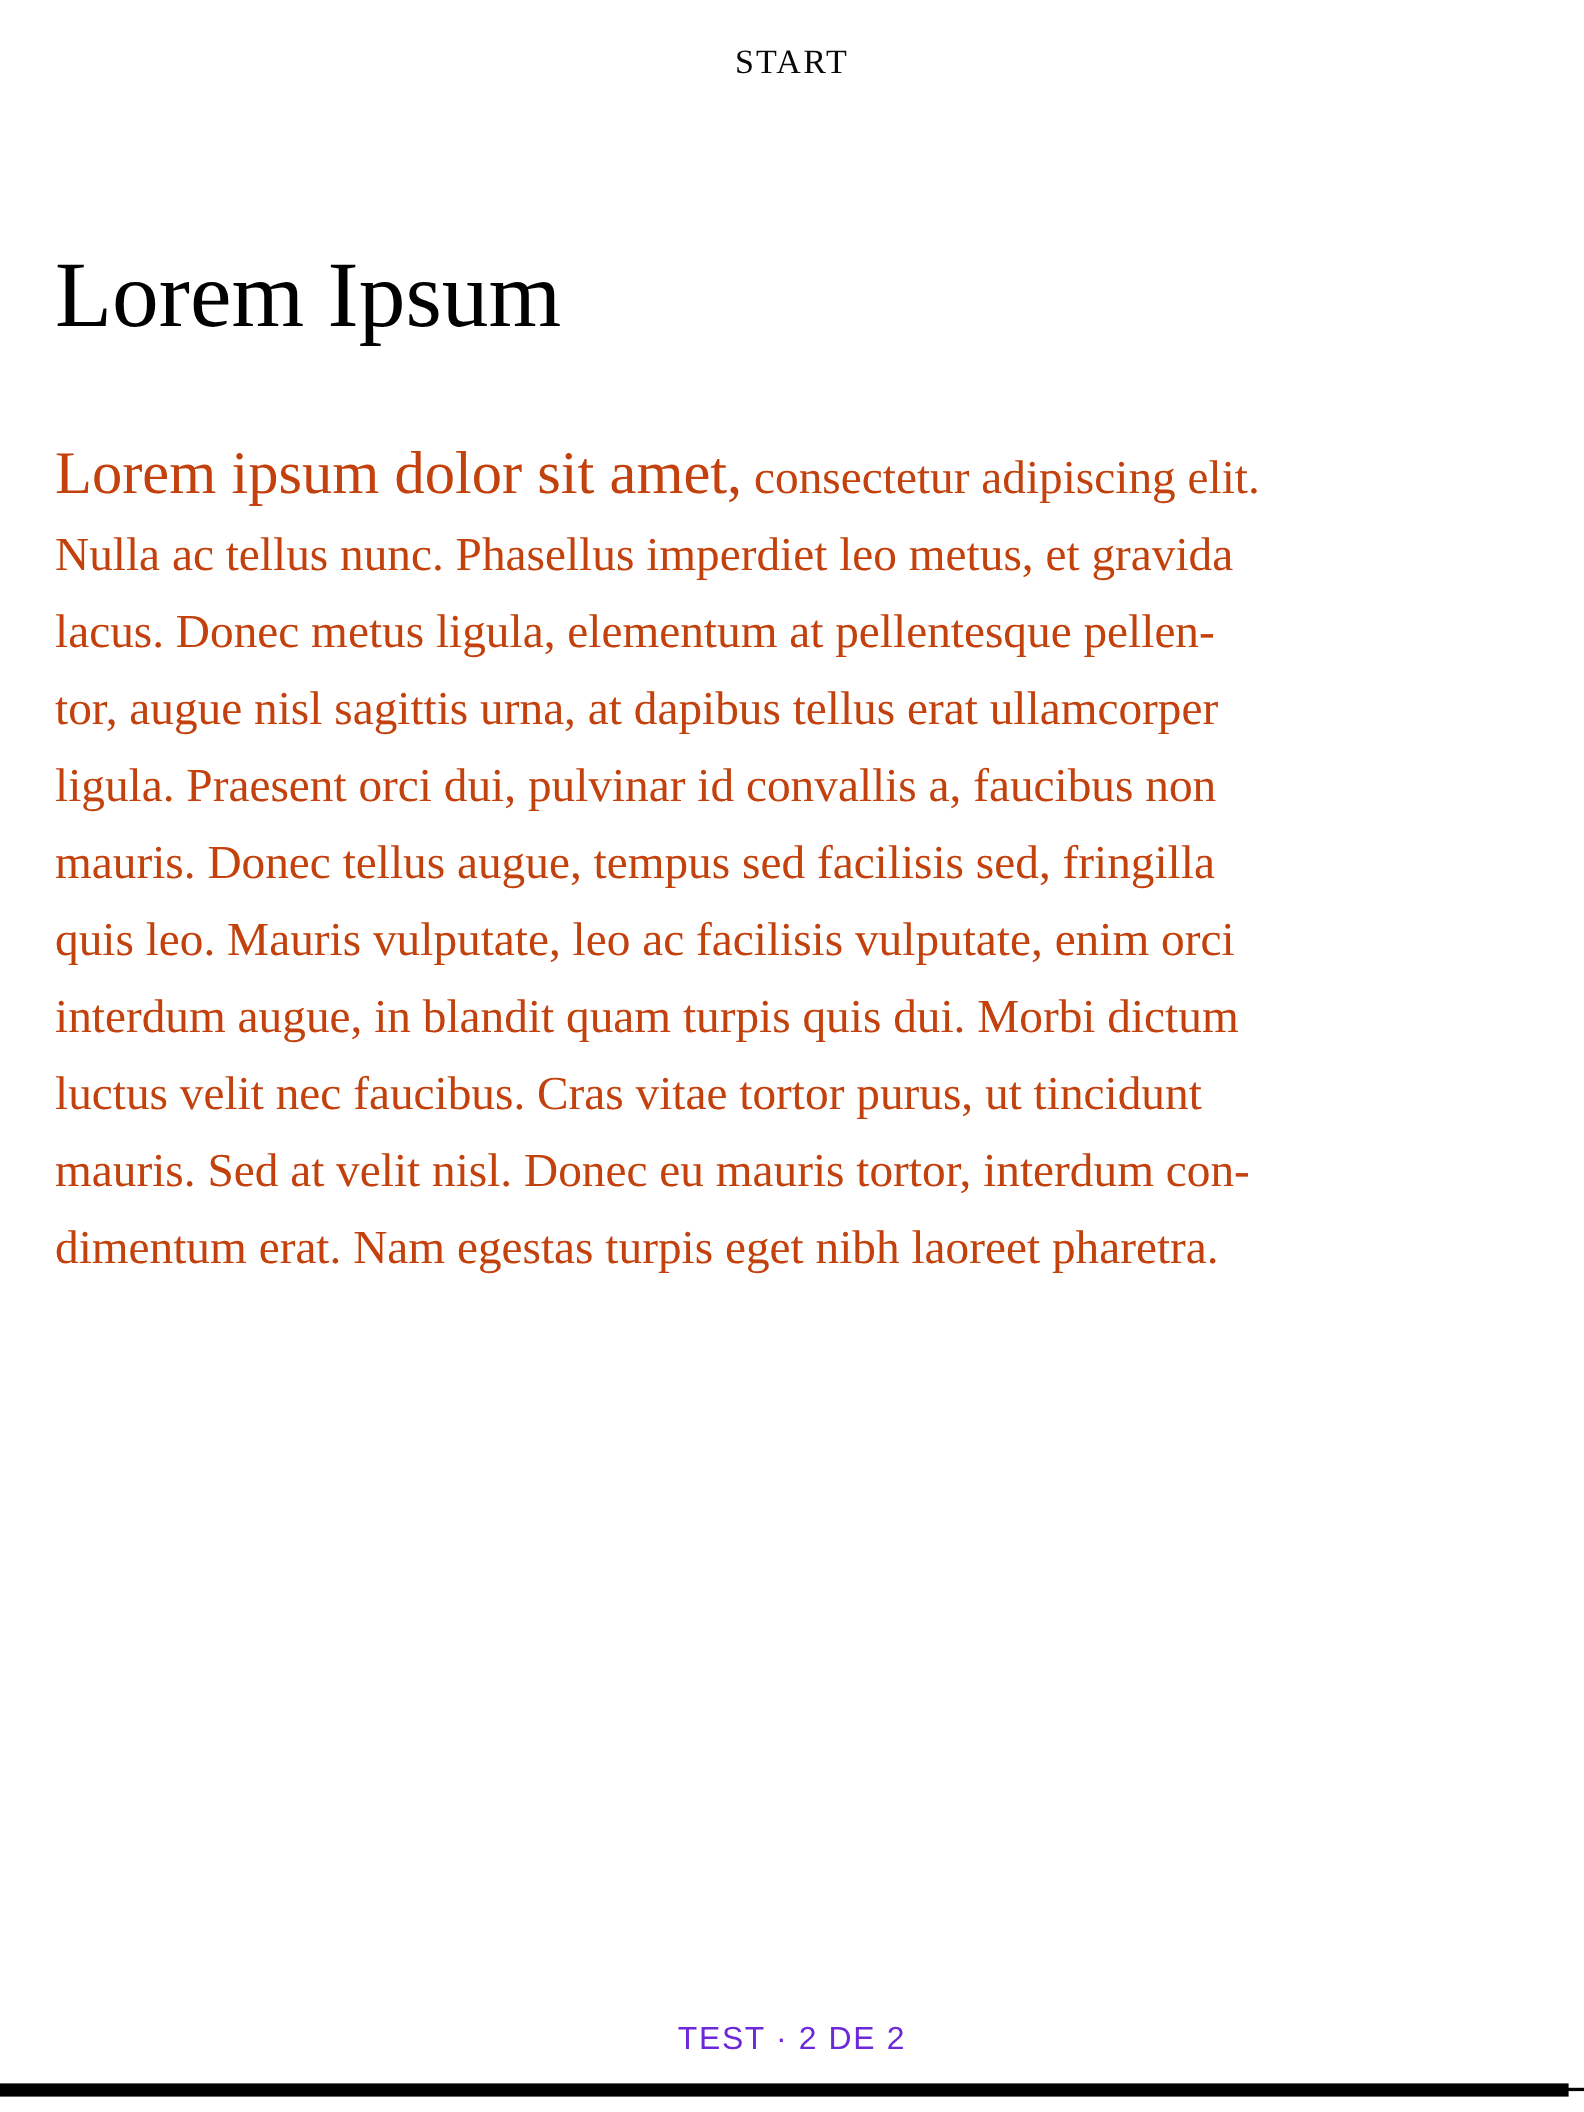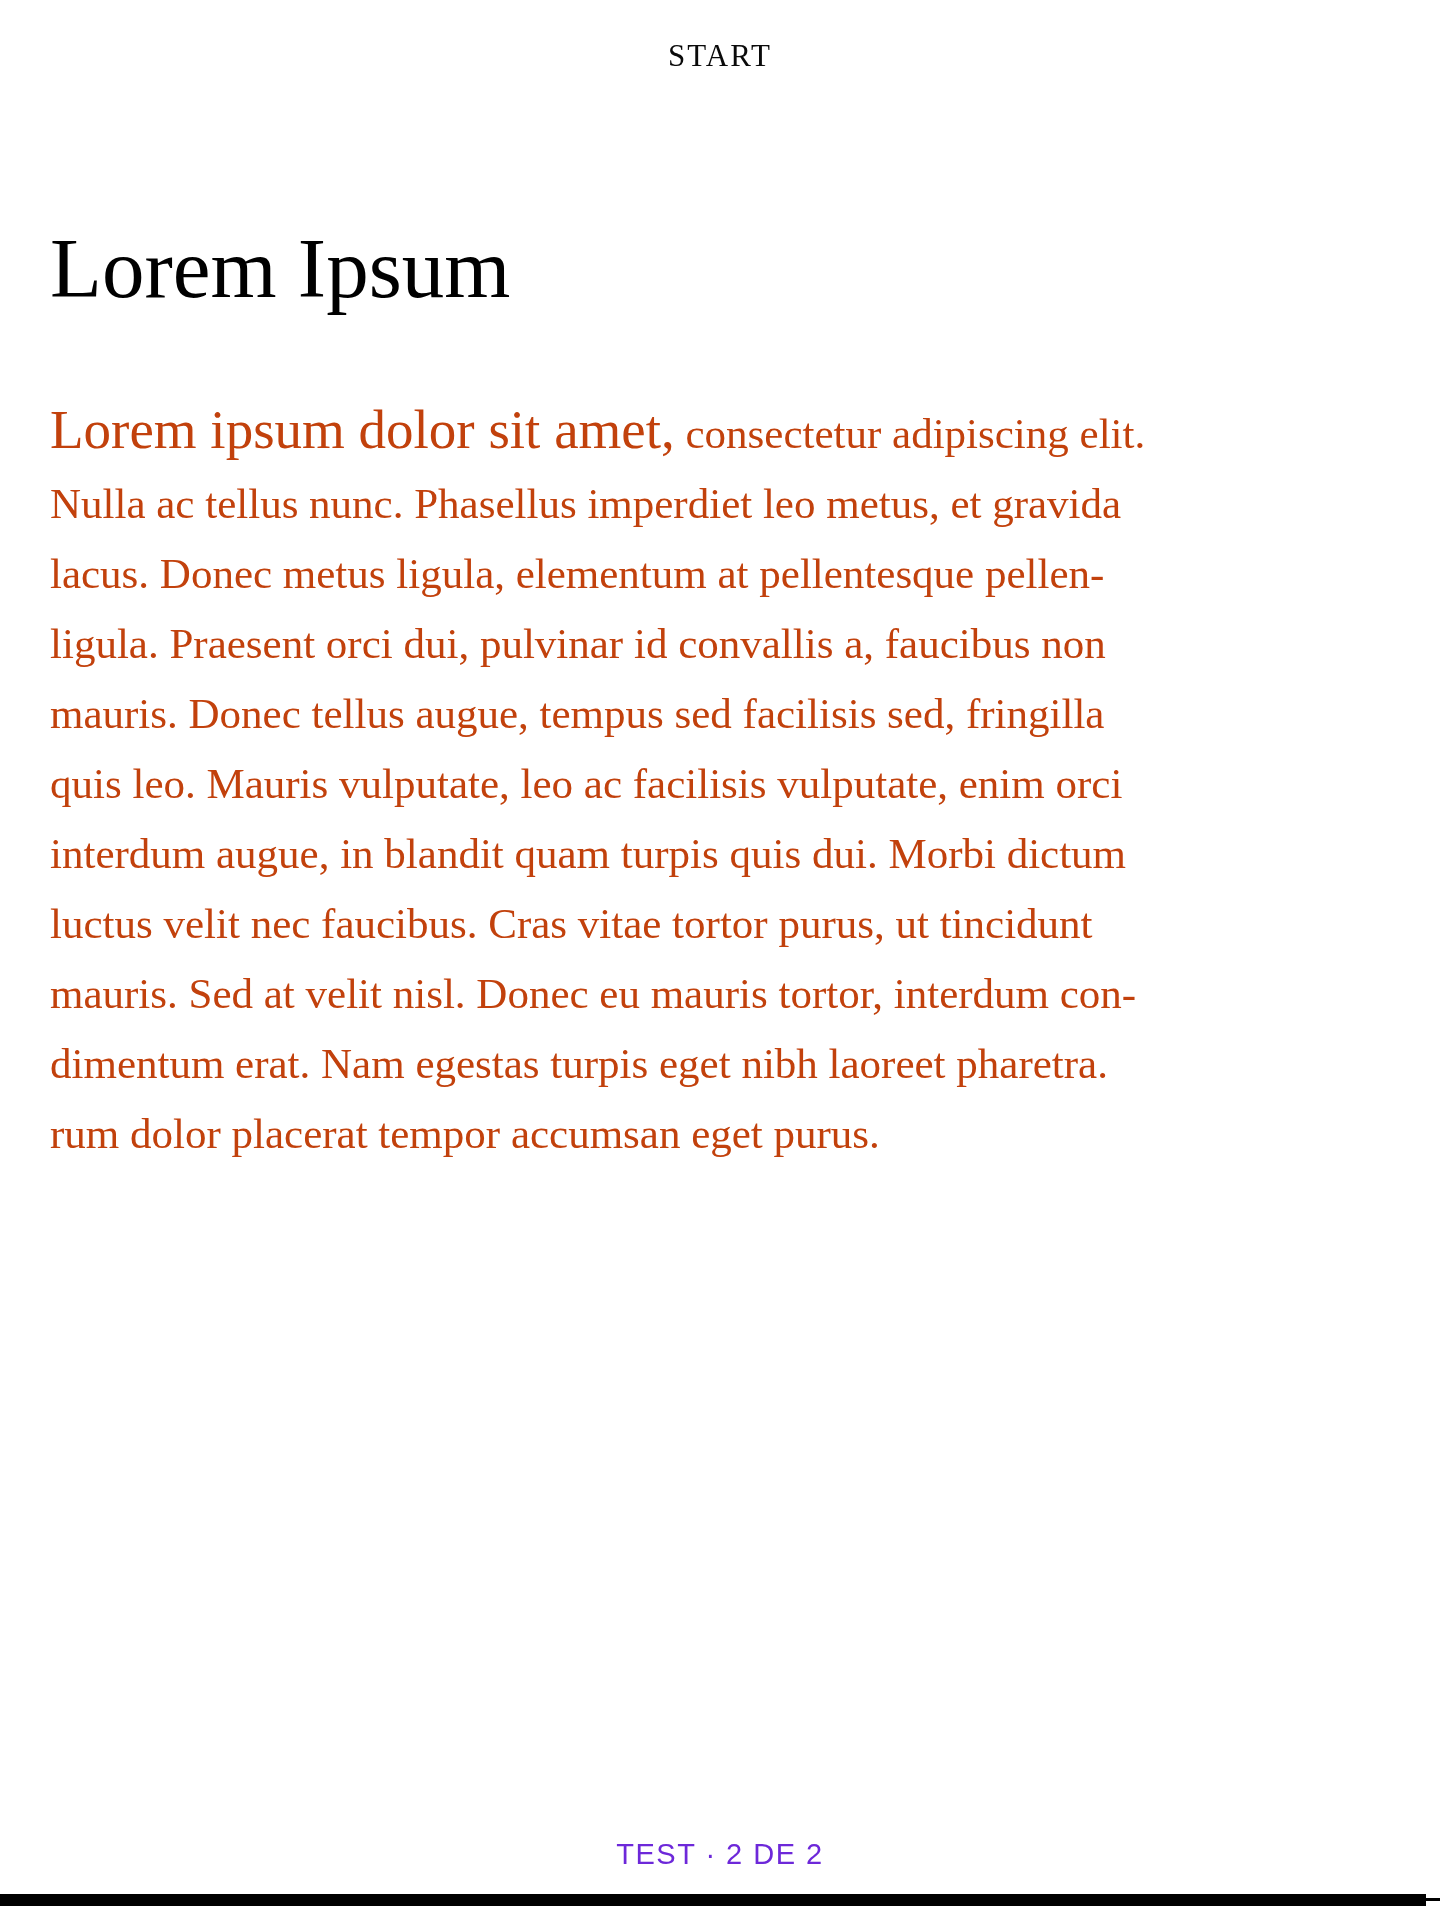--- a/index.html
+++ b/index.html
@@ -94,28 +94,28 @@
   <div class="chapter-header">START</div>
 
   <h1 class="book-title" style="margin:0;">Lorem Ipsum</h1>
 
   <div class="body-text">
     <div class="body-line">
       <span class="lead-in">Lorem ipsum dolor sit amet,</span><span> consectetur adipiscing elit.</span>
     </div>
     <div class="body-line">Nulla ac tellus nunc. Phasellus imperdiet leo metus, et gravida</div>
     <div class="body-line">lacus. Donec metus ligula, elementum at pellentesque pellen-</div>
+    <div class="body-line">tor, augue nisl sagittis urna, at dapibus tellus erat ullamcorper</div>
     <div class="body-line">ligula. Praesent orci dui, pulvinar id convallis a, faucibus non</div>
     <div class="body-line">mauris. Donec tellus augue, tempus sed facilisis sed, fringilla</div>
     <div class="body-line">quis leo. Mauris vulputate, leo ac facilisis vulputate, enim orci</div>
     <div class="body-line">interdum augue, in blandit quam turpis quis dui. Morbi dictum</div>
     <div class="body-line">luctus velit nec faucibus. Cras vitae tortor purus, ut tincidunt</div>
     <div class="body-line">mauris. Sed at velit nisl. Donec eu mauris tortor, interdum con-</div>
     <div class="body-line">dimentum erat. Nam egestas turpis eget nibh laoreet pharetra.</div>
-    <div class="body-line">rum dolor placerat tempor accumsan eget purus.</div>
   </div>
 
   <div class="page-indicator">TEST · 2 DE 2</div>
 
   <div class="progress">
     <div class="progress-track"></div>
     <div class="progress-fill" style="width: 99%;"></div>
   </div>
 
 </div>

